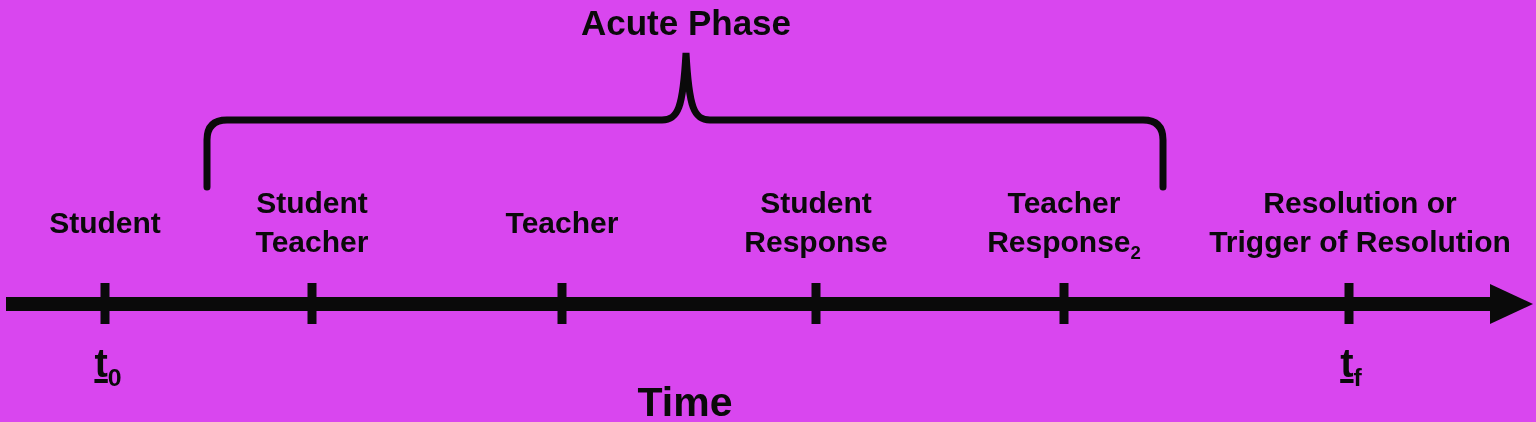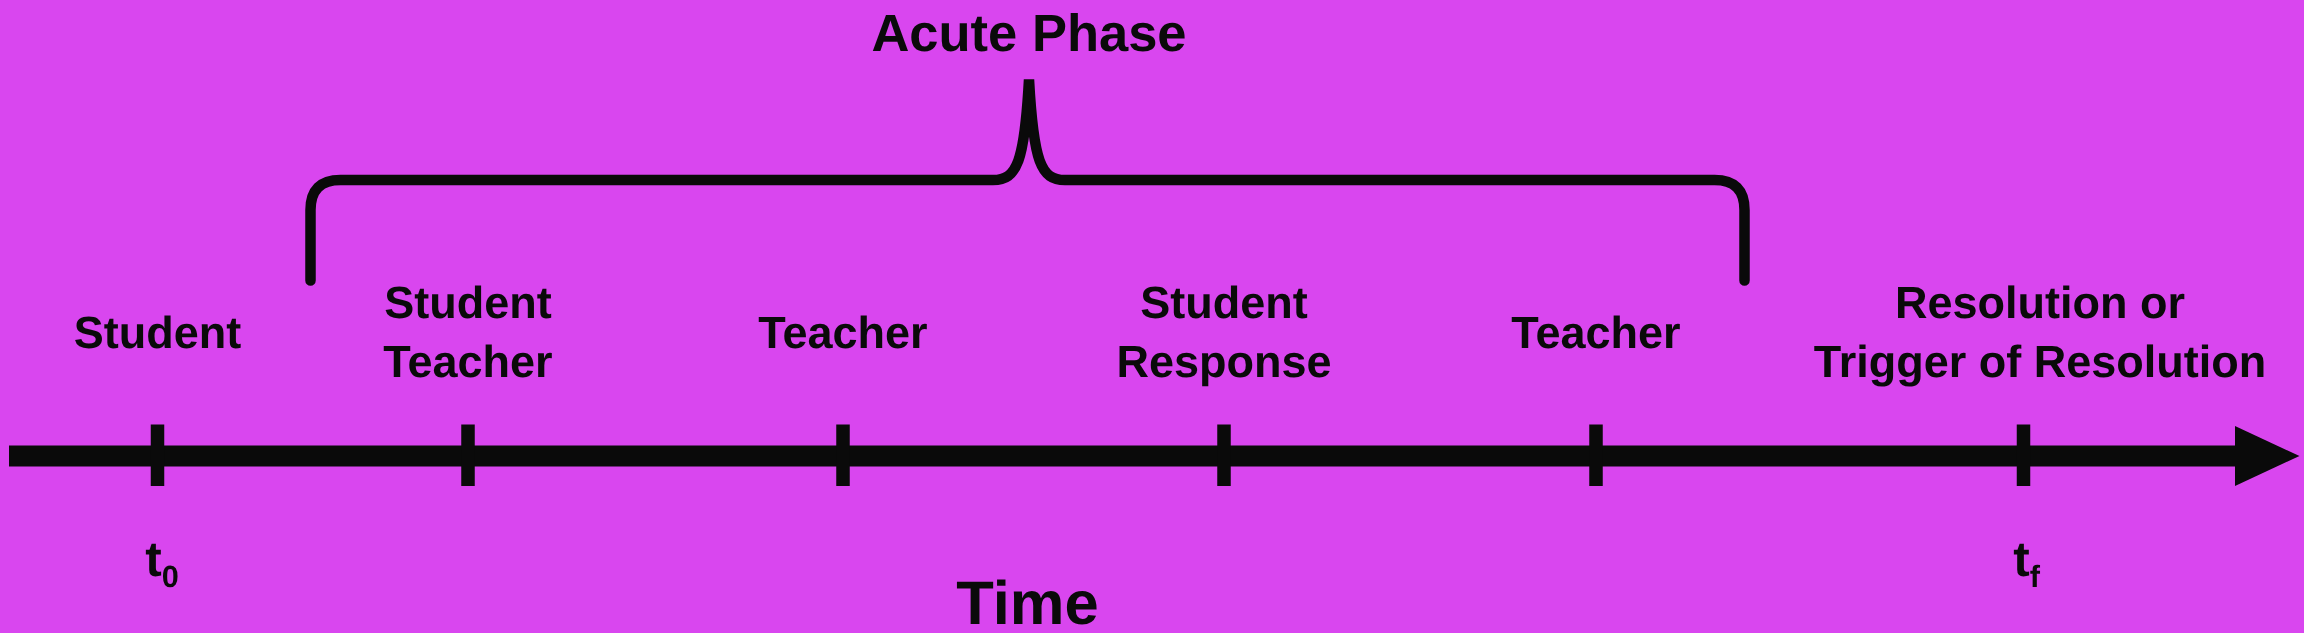--- a/index.html
+++ b/index.html
@@ -47,23 +47,24 @@
     justify-content: center;
     align-items: center;
   }
   .event-label .line { display: block; }
   .event-label .line:empty { display: none; }
   sub {
     font-size: 0.62em;
     line-height: 0;
   }
   .t-label {
-    top: 356px;
-    font-size: 33px;
+    top: 343px;
+    font-size: 40px;
     line-height: 1.0;
+    text-decoration: underline;
   }
   .time-label {
     top: 382px;
     left: 685px;
     font-size: 41px;
     line-height: 1.0;
   }
 </style>
 </head>
 <body>
@@ -104,20 +105,21 @@
     <span class="line">Teacher</span>
   </div>
 
   <div class="label event-label" style="left:816px">
     <span class="line">Student</span>
     <span class="line"><span>Response</span><sub></sub></span>
   </div>
 
   <div class="label event-label" style="left:1064px">
     <span class="line">Teacher</span>
+    <span class="line"><span>Response</span><sub>2</sub></span>
   </div>
 
   <div class="label event-label" style="left:1360px">
     <span class="line">Resolution or</span>
     <span class="line"><span>Trigger of Resolution</span><sub></sub></span>
   </div>
 
   <div class="label t-label" style="left:108px"><span>t</span><sub>0</sub></div>
 
   <div class="label t-label" style="left:1351px"><span>t</span><sub>f</sub></div>

